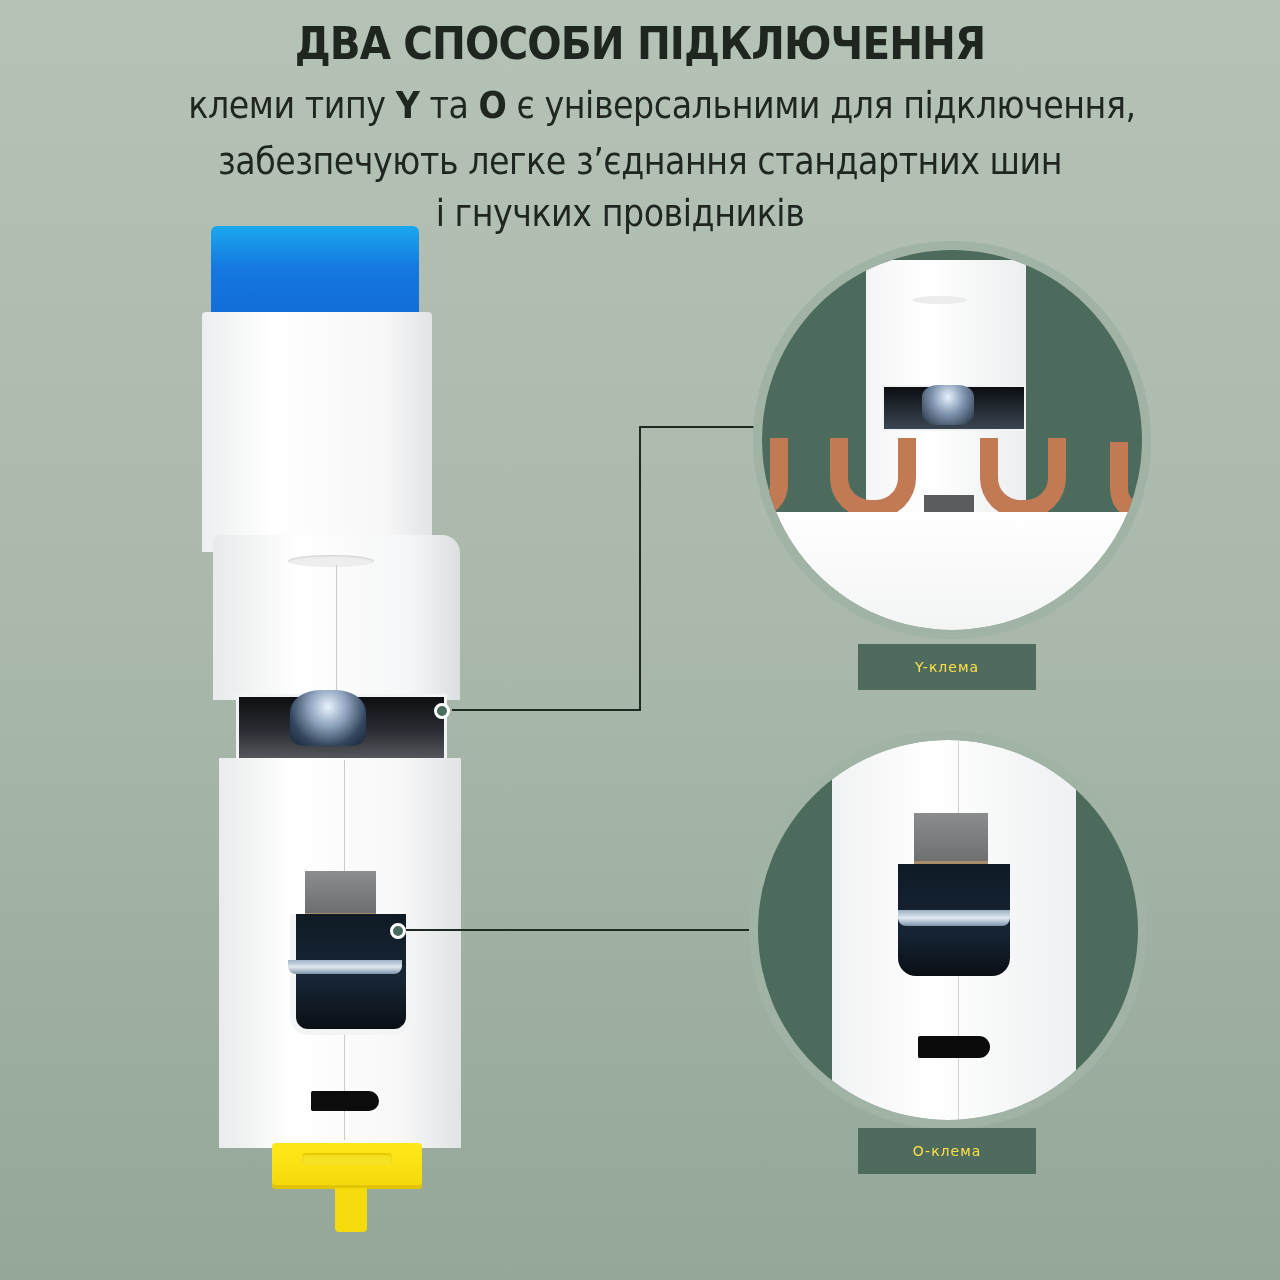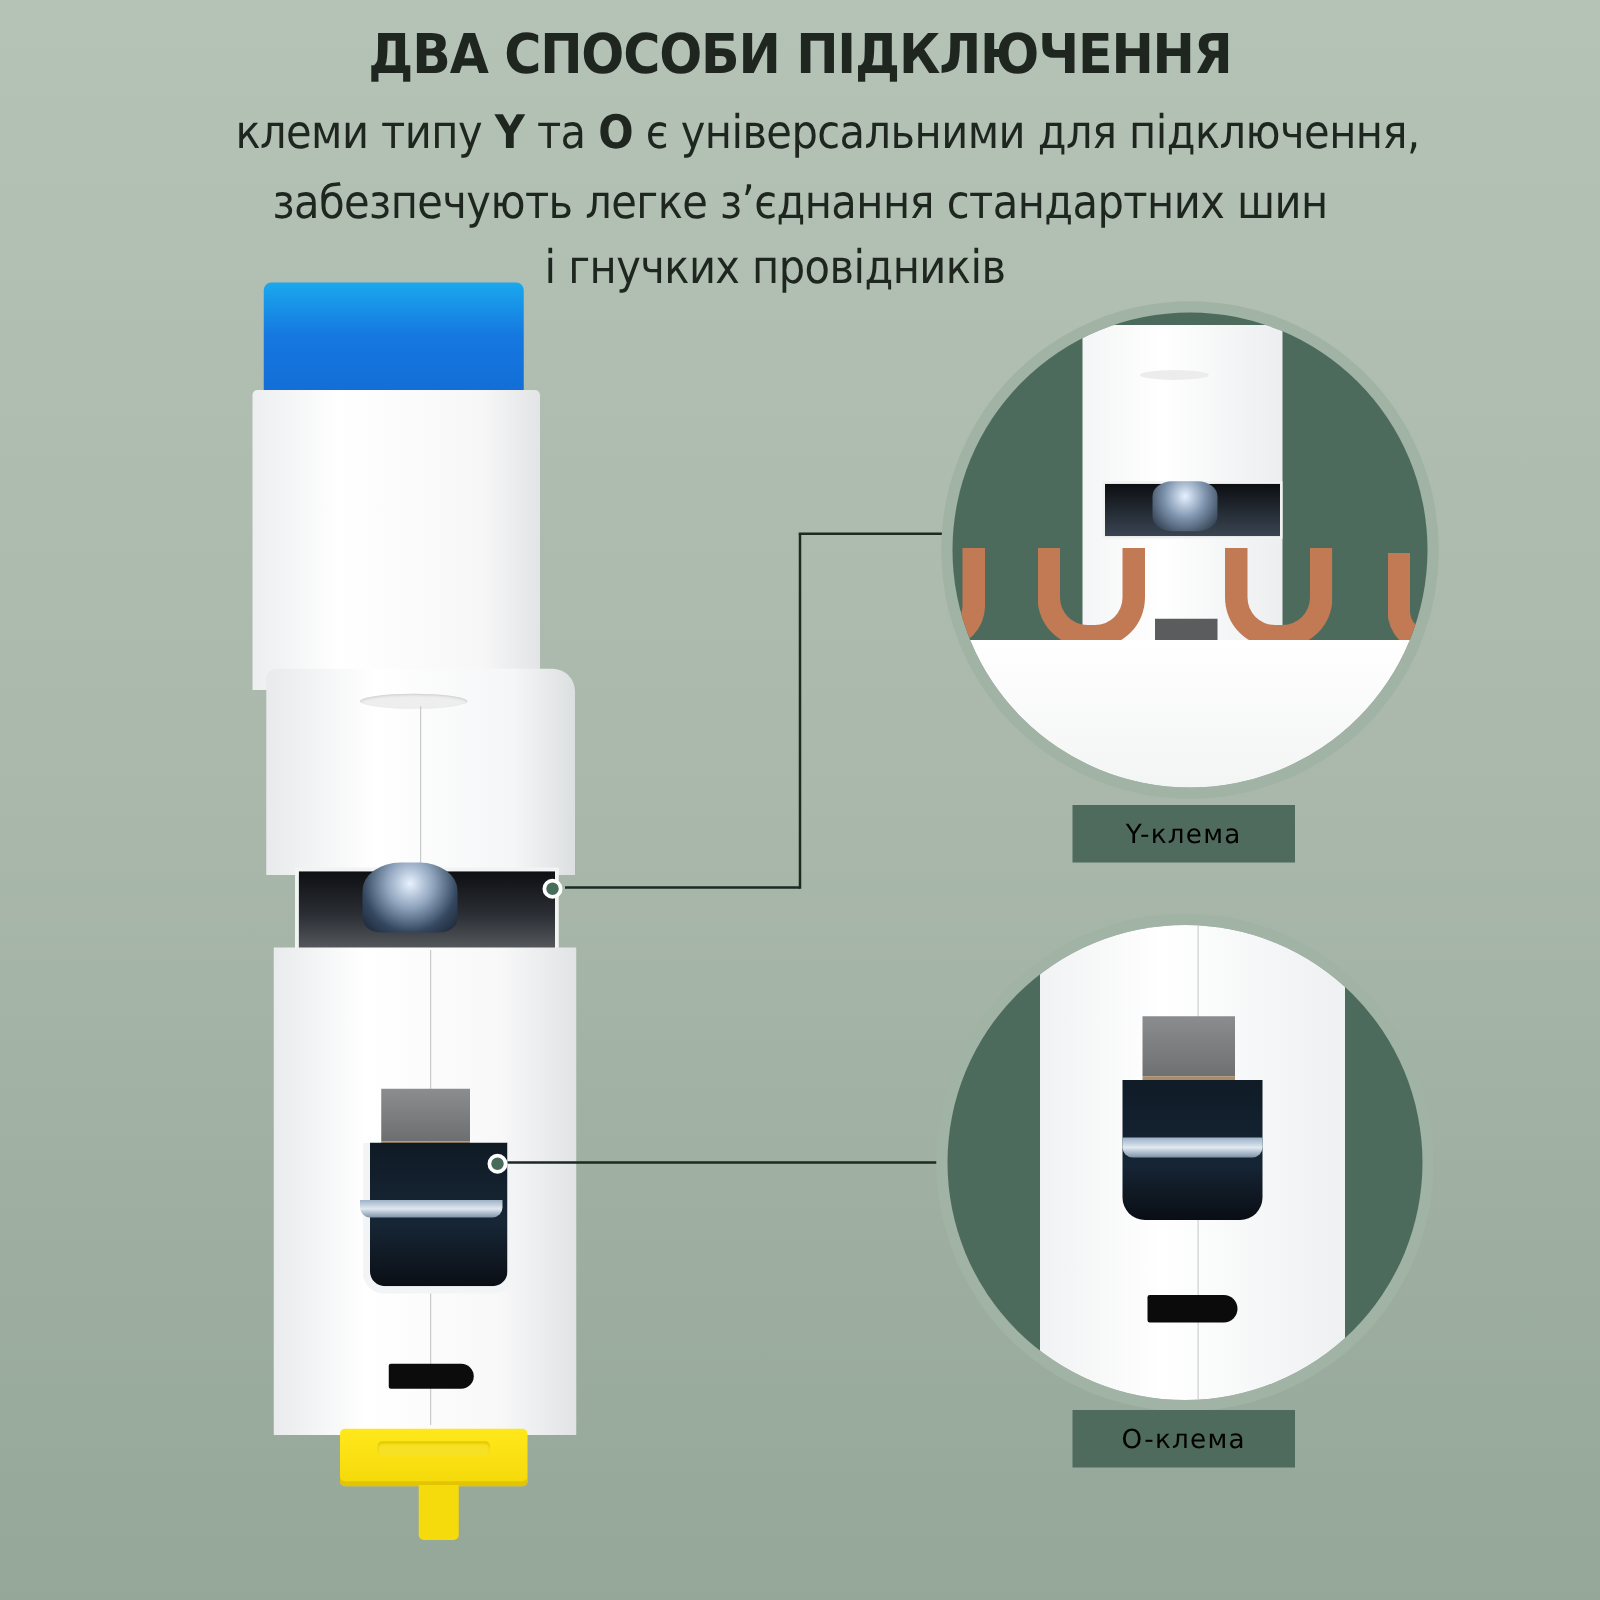--- a/index.html
+++ b/index.html
@@ -157,21 +157,21 @@
     position:absolute; left:140px; top:170px; width:112px; height:16px;
     background:linear-gradient(180deg,#9ab0c5,#e0e9f1,#7c92a8); border-radius:0 0 8px 8px;
   }
   .c2 .mark2 {
     position:absolute; left:160px; top:296px; width:72px; height:22px;
     background:#0b0b0b; border-radius:2px 12px 12px 2px;
   }
 
   .label {
     position:absolute; width:178px; height:46px; background:#4f6b5d;
-    color:#000000; font-family:"DejaVu Sans", sans-serif; font-size:21px;
+    color:#fde047; font-family:"DejaVu Sans", sans-serif; font-size:14px;
     display:flex; align-items:center; justify-content:center; letter-spacing:1px;
   }
   .l1 { left:858px; top:644px; }
   .l2 { left:858px; top:1128px; }
 </style>
 </head>
 <body>
 
 <div class="title">ДВА СПОСОБИ ПІДКЛЮЧЕННЯ</div>
 <div class="subtitle sub1"><span>клеми типу </span><b>Y</b><span> та </span><b>O</b><span> є універсальними для підключення,</span></div>

